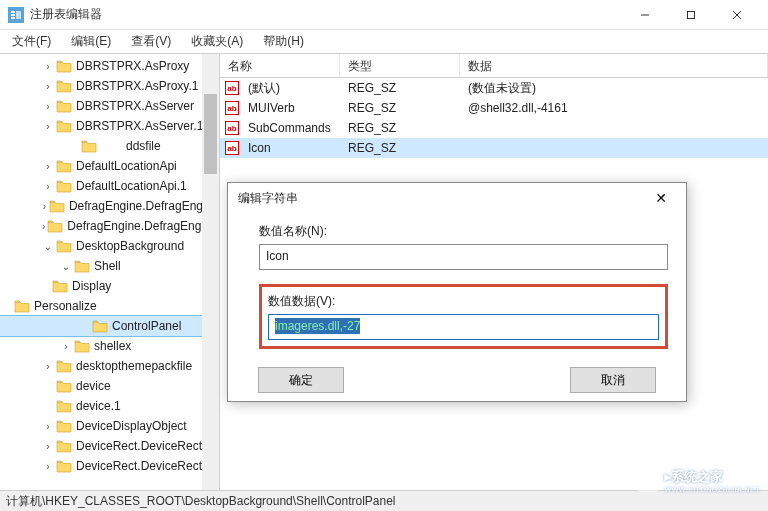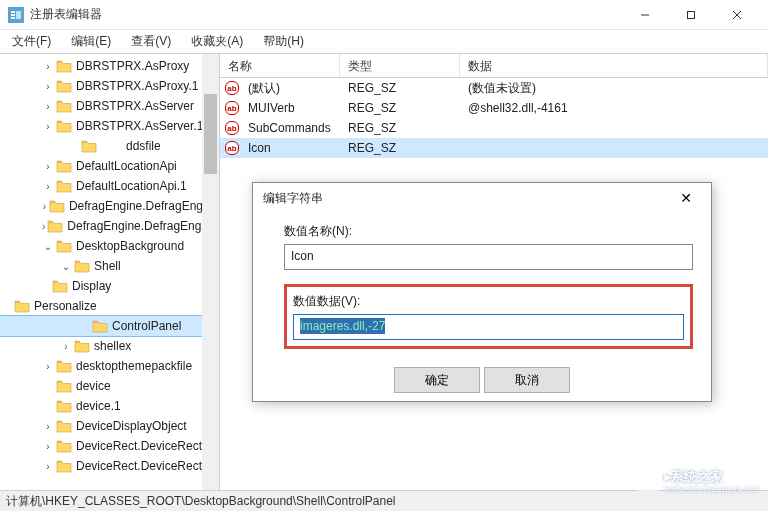--- a/index.html
+++ b/index.html
@@ -23,39 +23,39 @@
 .tree-label { color: #222; }
 .listpane { flex: 1; overflow: hidden; }
 .list-head { display: flex; height: 24px; border-bottom: 1px solid #d0d0d0; }
 .list-head-cell { padding: 4px 8px; border-right: 1px solid #e5e5e5; color: #333; }
 .col-name { width: 120px; }
 .col-type { width: 120px; }
 .col-data { flex: 1; }
 .list-row { display: flex; height: 20px; align-items: center; }
 .list-row.selected { background: #cde8ff; }
 .reg-icon { width: 16px; height: 16px; margin: 0 4px; flex-shrink: 0; display: flex; align-items: center; justify-content: center; }
-.reg-icon-box { width: 14px; height: 14px; border: 1px solid #c00; border-radius: 6px; display: flex; align-items: center; justify-content: center; font-size: 8px; color: #c00; font-weight: bold; background: #fff; }
+.reg-icon-box { width: 14px; height: 14px; border: 1px solid #c00; border-radius: 0; display: flex; align-items: center; justify-content: center; font-size: 8px; color: #c00; font-weight: bold; background: #fff; }
 .cell { padding: 0 4px; color: #222; }
 .cell.col-name { width: 100px; }
 .cell.col-type { width: 120px; }
 .cell.col-data { flex: 1; }
 .statusbar { height: 21px; border-top: 1px solid #d0d0d0; display: flex; align-items: center; padding: 0 6px; color: #333; background: #f0f0f0; }
 .scrollbar-v { position: absolute; right: 0; top: 0; bottom: 0; width: 17px; background: #f0f0f0; }
 .scrollbar-v .thumb { position: absolute; left: 2px; right: 2px; top: 40px; height: 80px; background: #c0c0c0; }
-.dialog-mask { position: absolute; left: 252px; top: 182px; width: 460px; height: 220px; background: #fff; border: 1px solid #888; box-shadow: 2px 2px 12px rgba(0,0,0,0.25); }
+.dialog-mask { position: absolute; left: 227px; top: 182px; width: 460px; height: 220px; background: #fff; border: 1px solid #888; box-shadow: 2px 2px 12px rgba(0,0,0,0.25); }
 .dialog-title { height: 30px; display: flex; align-items: center; padding: 0 10px; }
 .dialog-title-text { flex: 1; color: #222; }
 .dialog-close { width: 30px; text-align: center; font-size: 14px; cursor: pointer; }
 .dialog-body { padding: 8px 18px; margin-left: 13px; }
 .field-label { color: #222; margin: 2px 0 4px; }
 .field-box { width: 100%; height: 26px; border: 1px solid #888; padding: 4px 6px; background: #fff; color: #222; }
 .value-group { margin-top: 14px; padding: 6px; border: 3px solid #d24a3a; }
 .value-input { width: 100%; height: 26px; border: 1px solid #1e6fbf; padding: 4px 6px; background: #fff; }
 .value-sel { background: #2f6fb3; color: #86efac; padding: 1px 0; }
-.dialog-btns { display: flex; justify-content: center; gap: 4px; padding: 10px 20px 0; }
+.dialog-btns { display: flex; justify-content: space-between; gap: 4px; padding: 10px 30px 0; }
 .dbtn { width: 86px; height: 26px; border: 1px solid #adadad; background: #e1e1e1; cursor: pointer; text-align: center; line-height: 24px; }
 .watermark { position: absolute; right: 8px; bottom: 18px; color: #fff; opacity: 0.8; font-size: 11px; text-shadow: 0 0 3px #57a; pointer-events: none; display:flex; align-items:center; gap:4px; }
 .watermark svg { width: 26px; height: 22px; opacity: 0.7; }
 </style>
 </head>
 <body>
 
 <div class="titlebar">
   <span class="titlebar-icon">
     <svg viewBox="0 0 16 16">

